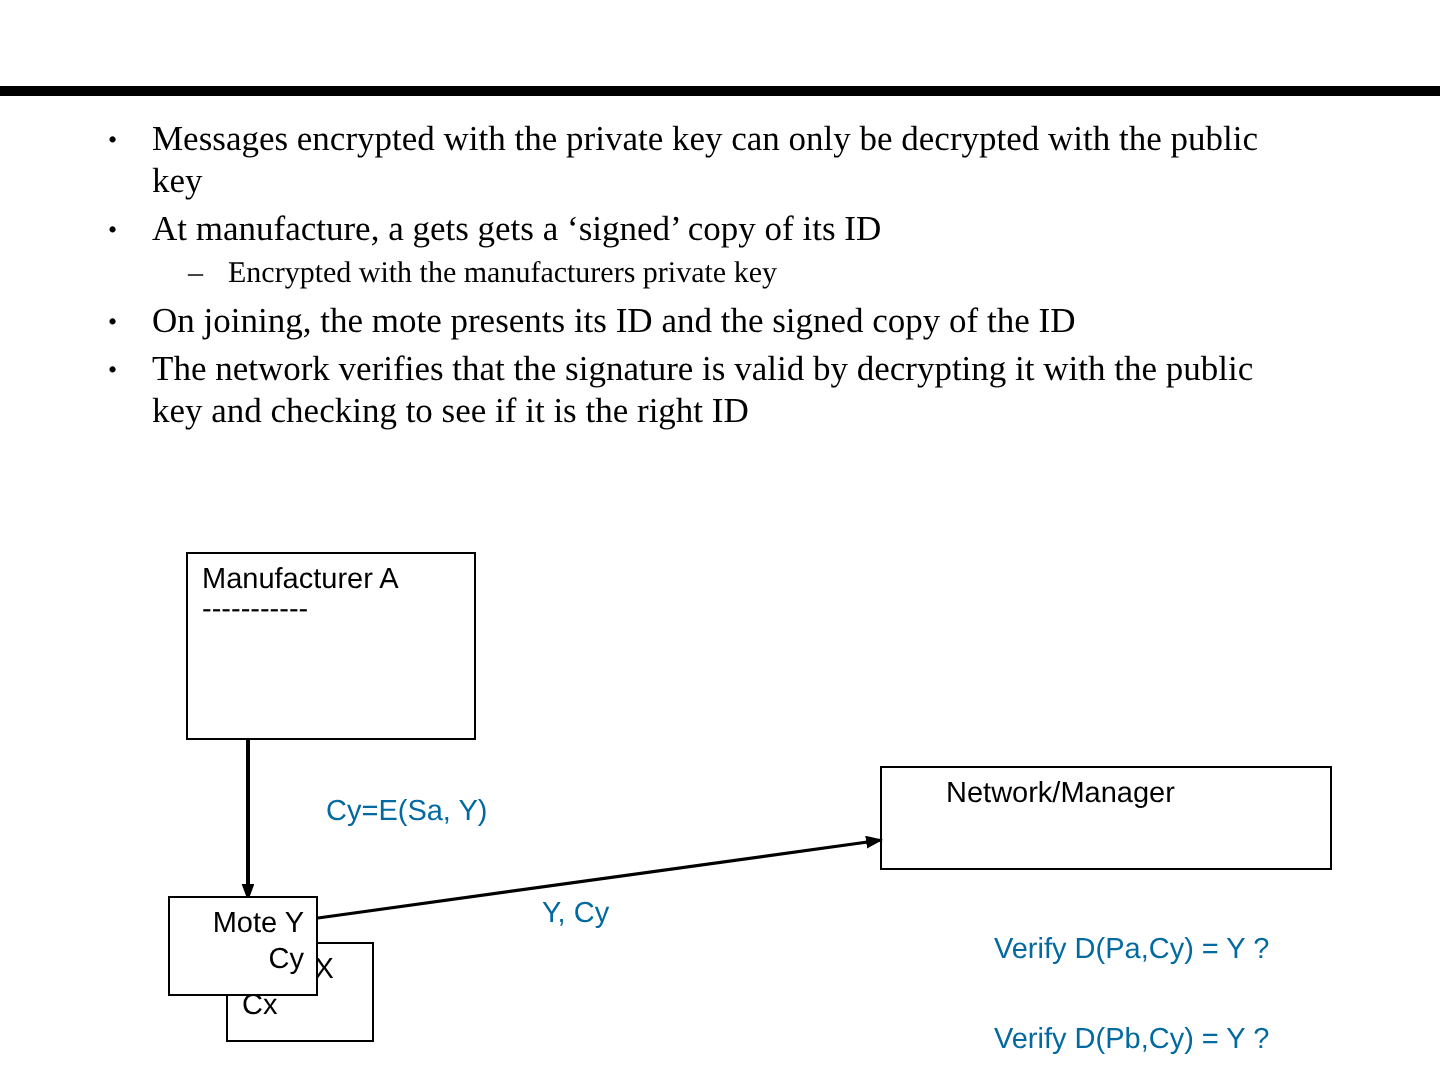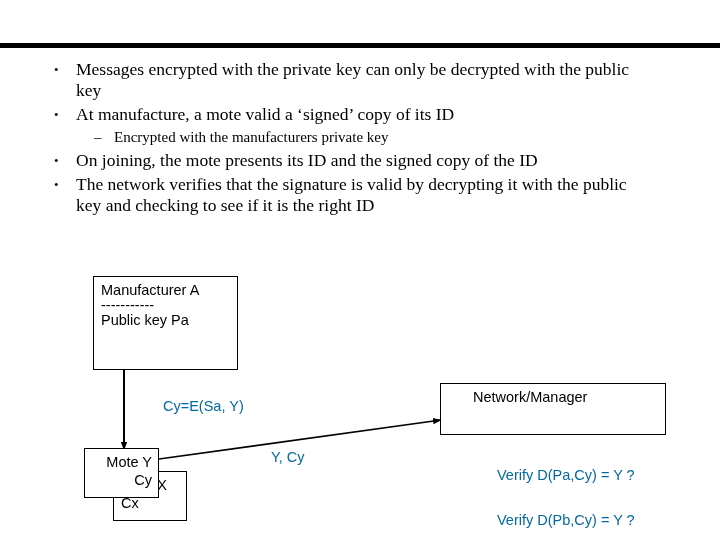--- a/index.html
+++ b/index.html
@@ -173,21 +173,21 @@
 
   <div id="body">
 
     <div class="bullet-row lvl1">
       <span class="bullet-mark">•</span>
       <span class="bullet-text">Messages encrypted with the private key can only be decrypted with the public key</span>
     </div>
 
     <div class="bullet-row lvl1">
       <span class="bullet-mark">•</span>
-      <span class="bullet-text">At manufacture, a mote valid a ‘signed’ copy of its ID</span>
+      <span class="bullet-text">At manufacture, a gets gets a ‘signed’ copy of its ID</span>
     </div>
 
     <div class="bullet-row lvl2">
       <span class="bullet-mark">–</span>
       <span class="bullet-text">Encrypted with the manufacturers private key</span>
     </div>
 
     <div class="bullet-row lvl1">
       <span class="bullet-mark">•</span>
       <span class="bullet-text">On joining, the mote presents its ID and the signed copy of the ID</span>
@@ -208,21 +208,20 @@
           <path d="M0,0 L8.5,3.2 L0,6.4 z" fill="#000000"></path>
         </marker>
       </defs>
       <line x1="124" y1="370" x2="124" y2="450" stroke="#000000" stroke-width="2" marker-end="url(#arrowhead)"></line>
       <line x1="159" y1="459" x2="441" y2="420" stroke="#000000" stroke-width="1.6" marker-end="url(#arrowhead)"></line>
     </svg>
 
     <div class="node-box" id="box-manufacturer">
       <div class="node-line">Manufacturer A</div>
       <div class="node-line dash-rule">-----------</div>
-      <div class="node-line">Public key Pa</div>
     </div>
 
     <div class="node-box" id="box-motex">
       <div class="node-line">Mote X</div>
       <div class="node-line">Cx</div>
     </div>
 
     <div class="node-box" id="box-motey">
       <div class="node-line">Mote Y</div>
       <div class="node-line">Cy</div>

